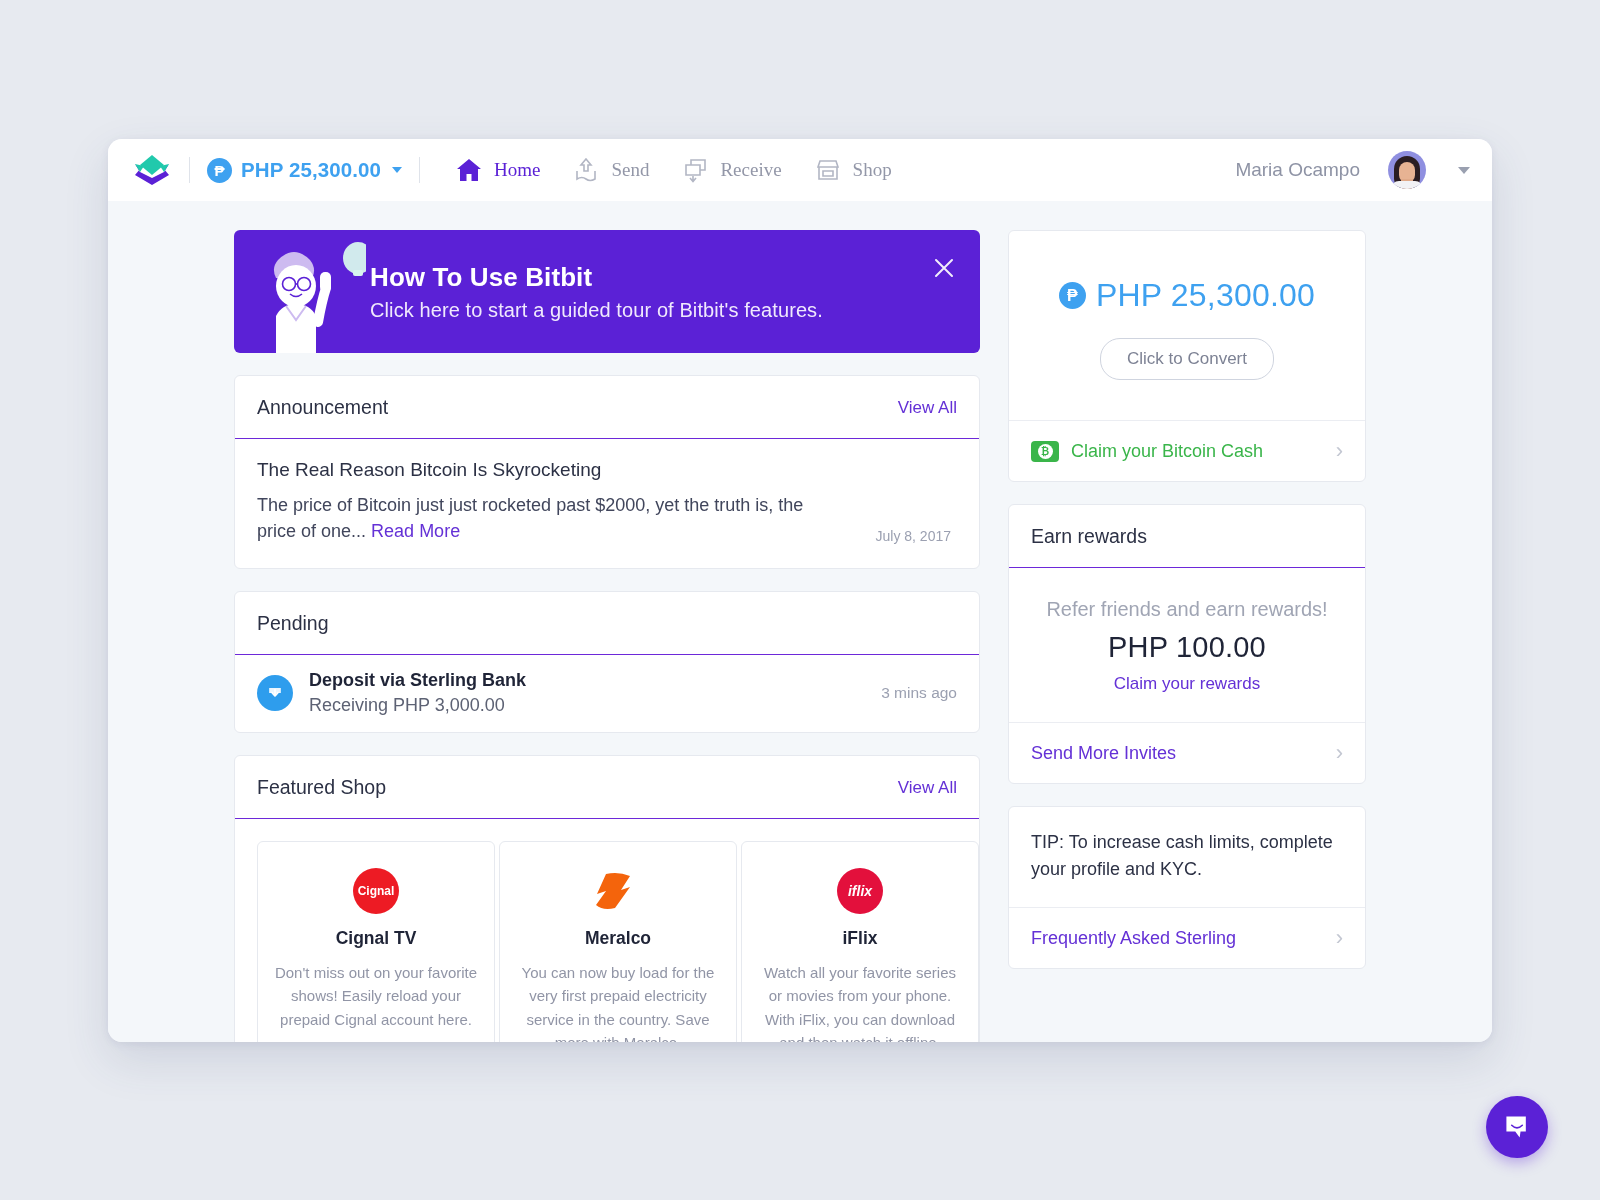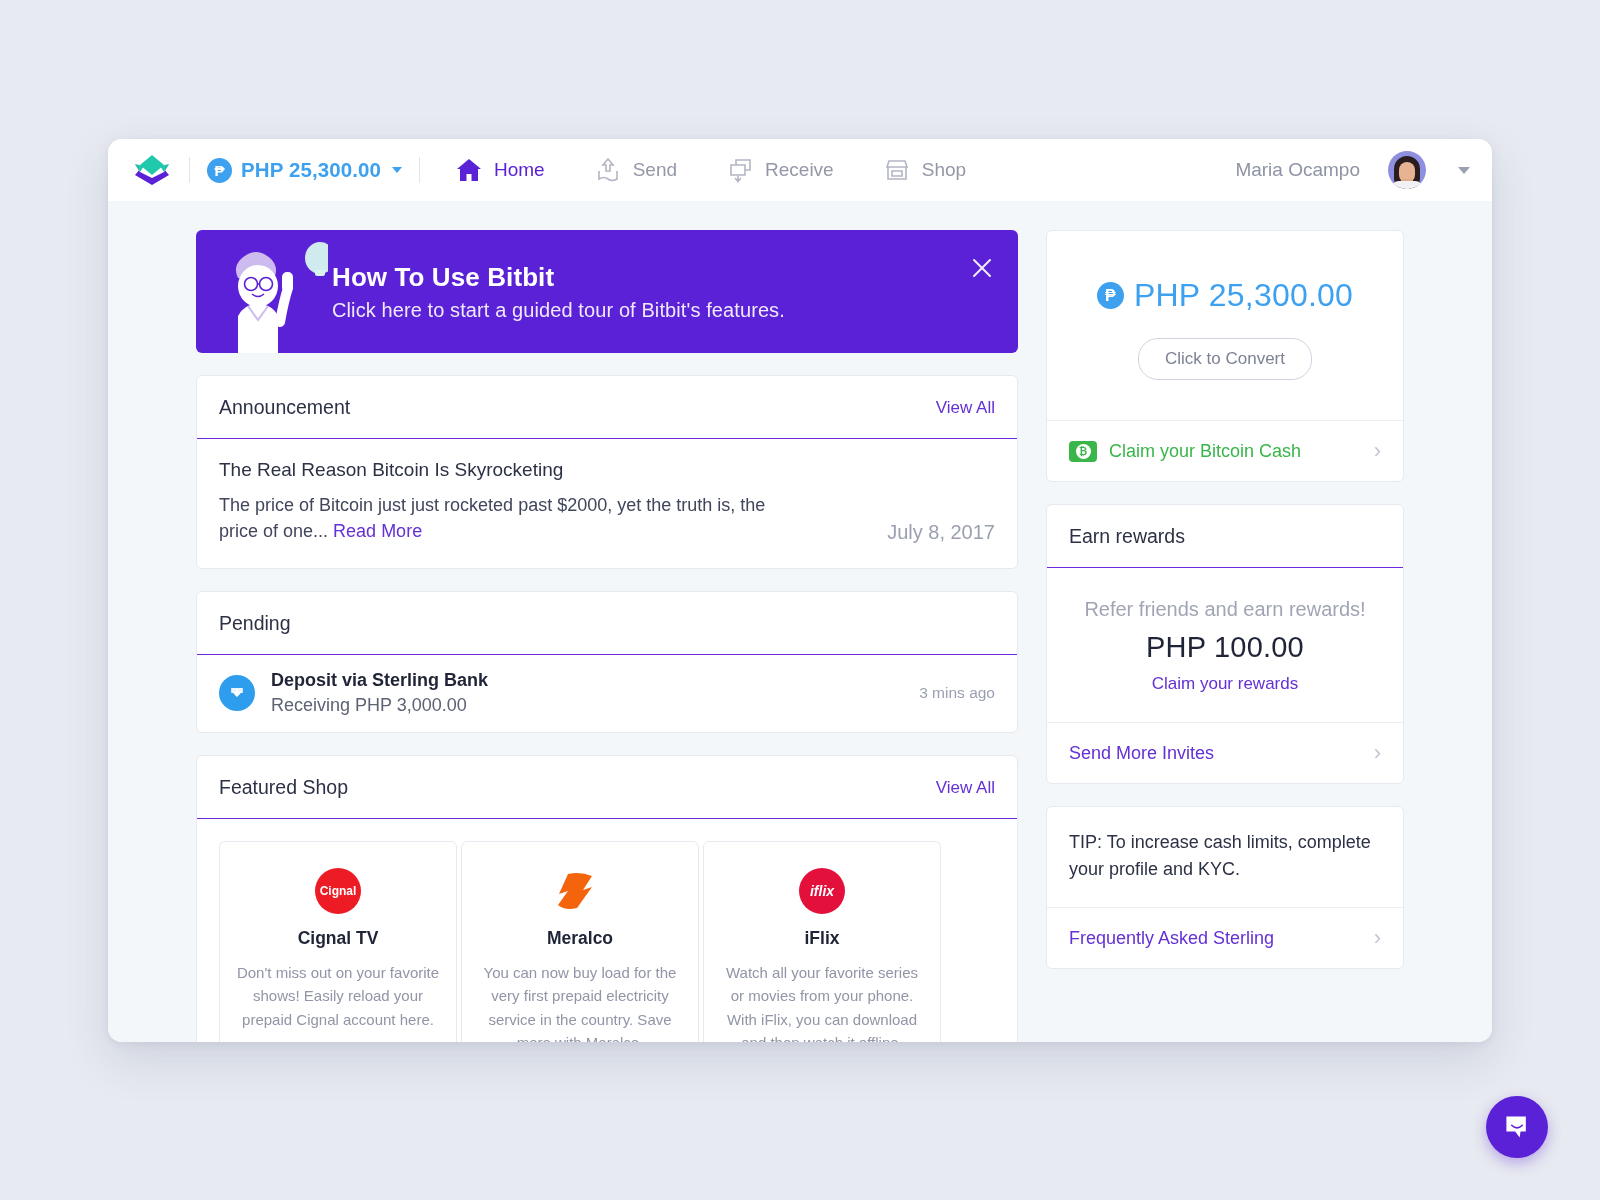--- a/index.html
+++ b/index.html
@@ -40,21 +40,21 @@
     display: flex; align-items: center; justify-content: center;
     font-size: 15px; font-weight: bold; line-height: 1;
     flex: 0 0 auto;
   }
   .balance-text { color: #3ea1f0; font-size: 20.5px; font-weight: 600; letter-spacing:.1px;}
   .caret-down {
     width: 0; height: 0; border-left: 5.5px solid transparent;
     border-right: 5.5px solid transparent; border-top: 6.5px solid #3ea1f0;
     margin-left: 2px;
   }
-  .nav-items { display: flex; gap: 17px; margin-left: 2px; }
+  .nav-items { display: flex; gap: 0; margin-left: 2px; font-family: Liberation Serif, serif; }
   .nav-item {
     display: flex; align-items: center; gap: 11px;
     padding: 0 16px; height: 44px; cursor: pointer;
     color: #9397a8; font-size: 19px;
   }
   .nav-item.active { color: #5b21d6; font-weight: 500; }
   .nav-item .ic { width: 28px; height: 28px; display: block; flex:0 0 auto;}
   .spacer { flex: 1 1 auto; }
   .user-area { display: flex; align-items: center; gap: 28px; cursor: pointer; }
   .user-name { color: #8e93a5; font-size: 19px; }
@@ -77,21 +77,21 @@
   
   .page {
     position: absolute; left:0; right:0; top:62px; bottom:0;
     background: #f4f7fa;
     padding: 29px 0 0 0;
     display: flex;
     justify-content: center;
     gap: 28px;
     overflow: hidden;
   }
-  .col-main { width: 822px; flex: 0 0 auto; }
+  .col-main { width: 746px; flex: 0 0 auto; }
   .col-side { width: 358px; flex: 0 0 auto; }
 
   .card {
     background: #fff;
     border: 1px solid #e6e9ef;
     border-radius: 6px;
     margin-bottom: 22px;
     overflow: hidden;
   }
   .card-head {
@@ -121,22 +121,22 @@
     position: absolute; right: 24px; top: 26px;
     width: 24px; height: 24px; cursor: pointer; opacity:.92;
   }
 
   
   .ann-body { padding: 20px 22px 24px 22px; position: relative; }
   .ann-head { font-size: 19px; color: #2c3145; font-weight: 500; margin-bottom: 12px;}
   .ann-text { font-size: 18px; color: #41465c; line-height: 1.42; max-width: 560px;}
   .read-more { color: #6431d6; cursor: pointer; }
   .ann-date {
-    position: absolute; right: 22px; bottom: 24px;
-    color: #9ba0b1; font-size: 20px; margin-left: 36px;
+    position: absolute; right: 28px; bottom: 24px;
+    color: #9ba0b1; font-size: 14px; margin-left: 36px;
   }
 
   
   .pending-row {
     display: flex; align-items: center;
     padding: 15px 22px 16px 22px;
     border-bottom: 1px solid #ebedf2;
     cursor: pointer;
   }
   .pending-row:last-child { border-bottom: none; }

